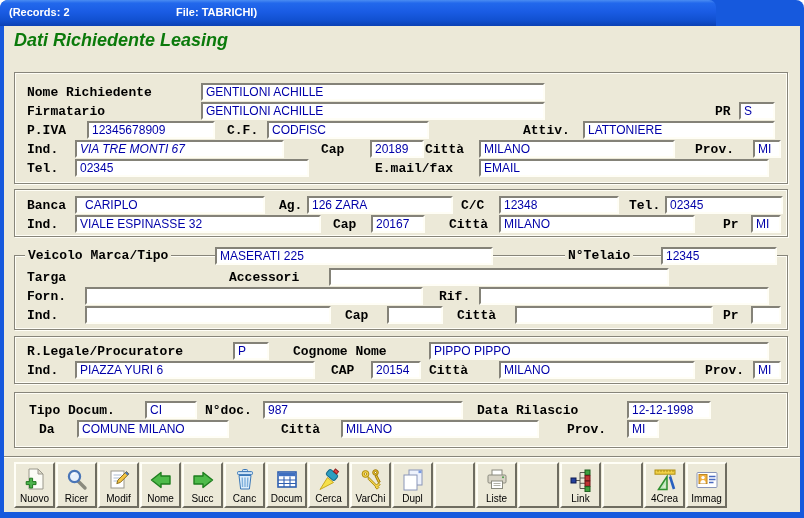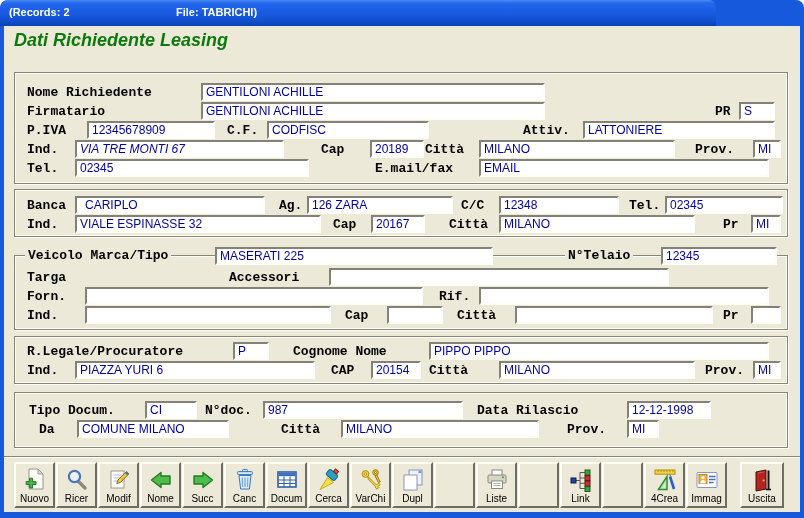--- a/index.html
+++ b/index.html
@@ -301,27 +301,15 @@
             <svg width="24" height="24" viewBox="0 0 24 24">
               <rect x="2" y="4.5" width="20" height="15" rx="1" fill="#fff" stroke="#8a96b8"></rect>
               <rect x="4" y="6.5" width="8" height="9" fill="#f0b040" stroke="#c08820"></rect>
               <circle cx="8" cy="9.6" r="1.7" fill="#fff"></circle>
               <path d="M5.2 15.5c0-2.4 1.3-3.5 2.8-3.5s2.8 1.1 2.8 3.5z" fill="#fff"></path>
               <path d="M14 8.5h6.5M14 11.5h6.5M14 14.5h4.5" stroke="#4a6ac0" stroke-width="1.4"></path>
             </svg>
           </span>
         <span class="tlabel">Immag</span>
       </button>
-      <button class="tbtn exit">
-        <span class="ticon">
-            <svg width="24" height="24" viewBox="0 0 24 24">
-              <path d="M18.5 2.5v19" stroke="#141414" stroke-width="2"></path>
-              <path d="M16 21.5h5" stroke="#141414" stroke-width="1.6"></path>
-              <polygon points="6,4 16,2 16,21 6,23" fill="#b62420" stroke="#4a0c0a"></polygon>
-              <path d="M7.5 5.2l7-1.4" stroke="#d85450" stroke-width="1"></path>
-              <circle cx="13.6" cy="12.5" r="1.1" fill="#f2c040"></circle>
-            </svg>
-          </span>
-        <span class="tlabel">Uscita</span>
-      </button>
     </div>
   </div>
 </div>
 
 </body></html>

